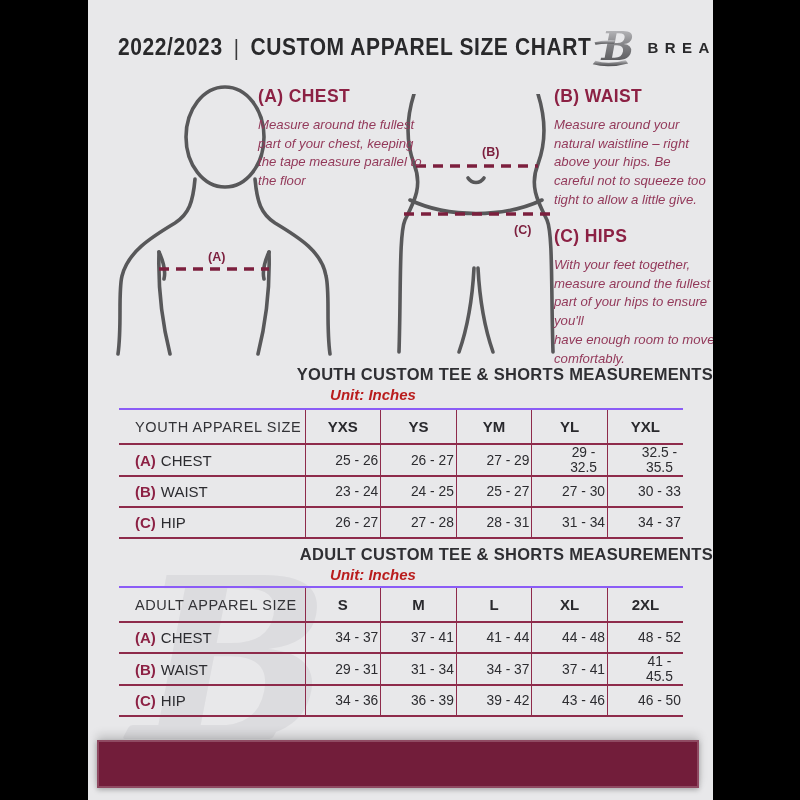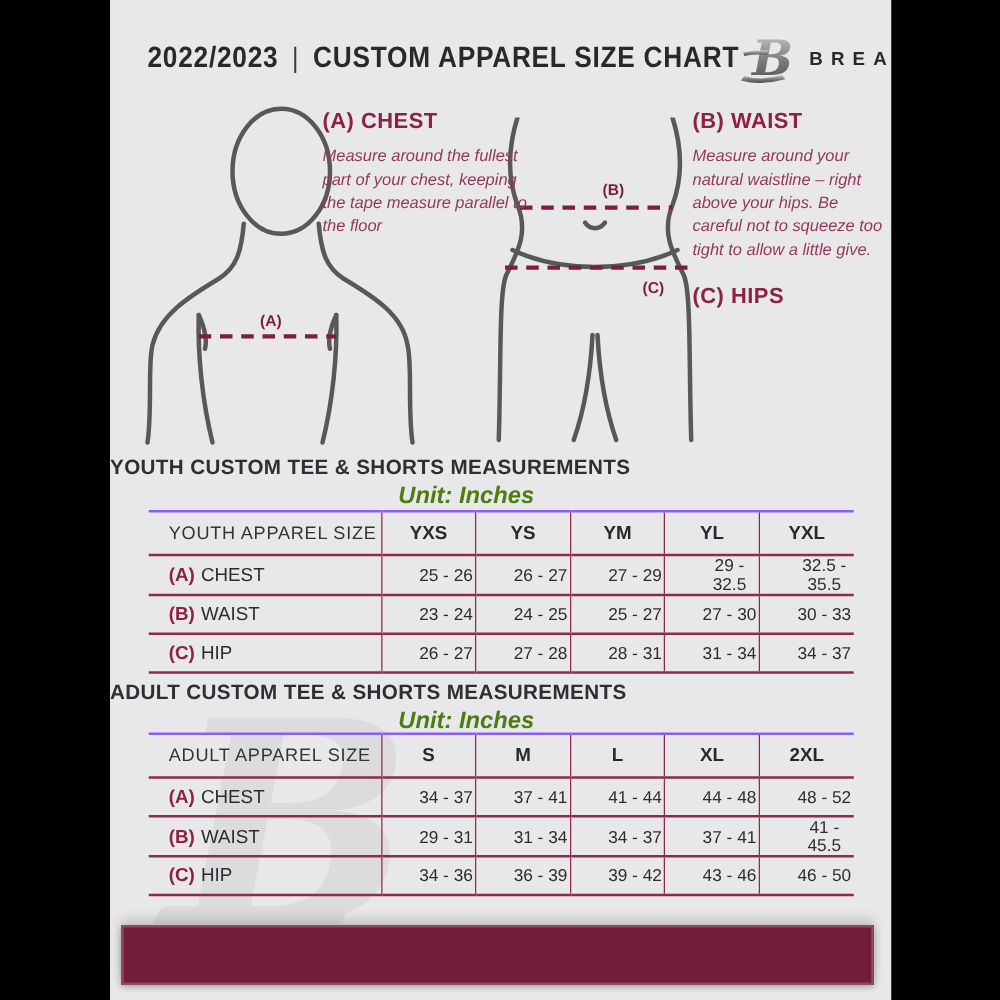--- a/index.html
+++ b/index.html
@@ -53,26 +53,26 @@
   .instr-head{
     color:#8c2144;font-weight:bold;font-size:17.5px;letter-spacing:.4px;
     margin:0 0 9px 0;white-space:nowrap;
   }
   .instr-body{
     color:#93395a;font-style:italic;font-size:13.2px;line-height:1.42;
     margin:0;white-space:pre-line;
   }
   
   .section-title{
-    position:absolute;left:0;width:625px;text-align:left;
+    position:absolute;left:0;width:625px;text-align:right;
     color:#2f2f33;font-weight:bold;font-size:16.5px;letter-spacing:.3px;
   }
   .unit-line{
     position:absolute;left:0;width:570px;text-align:center;
-    color:#4d7c0f;font-style:italic;font-weight:600;font-size:19px;
+    color:#b91c1c;font-style:italic;font-weight:600;font-size:15px;
   }
   table.size-table{
     position:absolute;left:31px;width:564px;border-collapse:collapse;
     table-layout:fixed;
   }
   .size-table td,.size-table th{
     padding:0;border-bottom:2px solid #8e2b4b;color:#2c2c30;
     font-weight:normal;text-align:center;vertical-align:middle;
   }
   .size-table thead th{border-top:2px solid #8b5cf6;height:33px;}
@@ -170,20 +170,22 @@
           <p class="instr-body">Measure around the fullest part of your chest, keeping the tape measure parallel to the floor</p>
         </div>
 
         <div class="instr" style="left:466px;top:4px;width:152px">
           <p class="instr-head">(B) WAIST</p>
           <p class="instr-body">Measure around your natural waistline – right above your hips. Be careful not to squeeze too tight to allow a little give.</p>
         </div>
 
         <div class="instr" style="left:466px;top:144px;width:166px">
           <p class="instr-head">(C) HIPS</p>
+          <p class="instr-body">With your feet together, measure around the fullest part of your hips to ensure you'll
+have enough room to move comfortably.</p>
         </div>
       </div>
 
       <div class="section-title" style="top:365px">YOUTH CUSTOM TEE &amp; SHORTS MEASUREMENTS</div>
       <div class="unit-line" style="top:386px">Unit: Inches</div>
 
       <table class="size-table" style="top:408px">
         <colgroup>
             <col class="lbl-col">
             <col>

